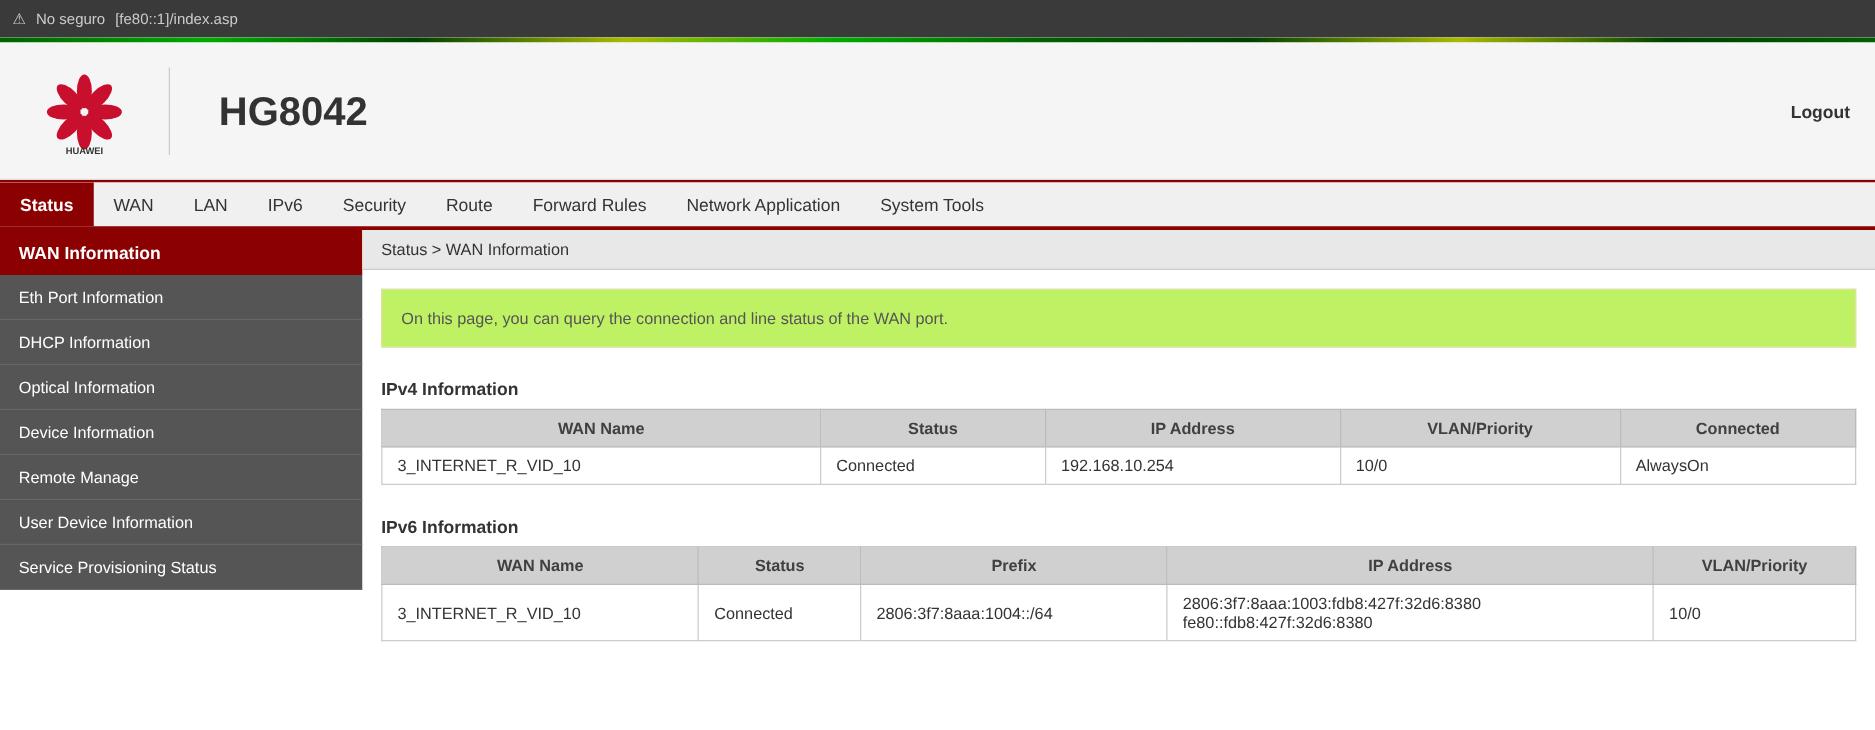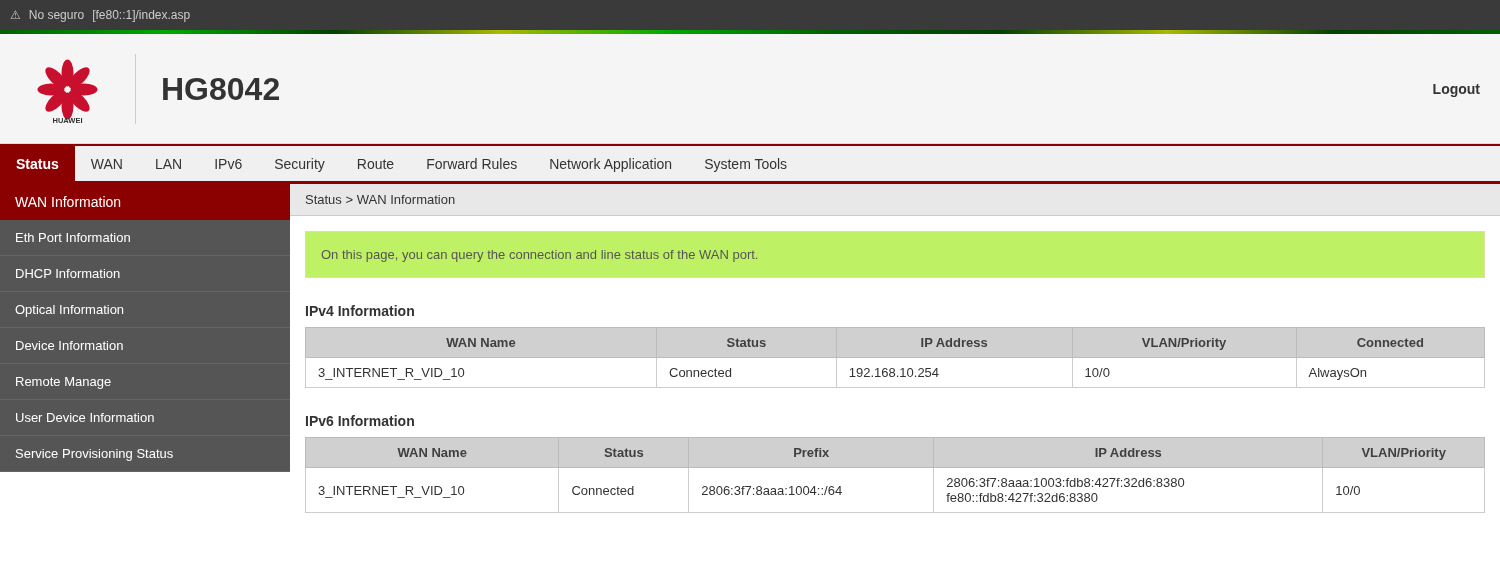--- a/index.html
+++ b/index.html
@@ -29,20 +29,21 @@
       border-bottom: 1px solid #ddd;
       display: flex;
       align-items: stretch;
       padding: 0;
       height: 110px;
     }
     .product-name {
       font-size: 32px;
       font-weight: bold;
       color: #333;
+      margin-left: 14px;
     }
     .logout-area {
       margin-left: auto;
       display: flex;
       align-items: flex-start;
       padding: 15px 20px;
     }
     .logout-btn {
       font-size: 14px;
       font-weight: bold;
@@ -90,21 +91,21 @@
     .sidebar {
       width: 290px;
       background: #fff;
       flex-shrink: 0;
     }
     .sidebar-active-header {
       background: #8b0000;
       color: #fff;
       padding: 10px 15px;
       font-size: 14px;
-      font-weight: normal;
+      font-weight: bold;
       cursor: pointer;
     }
     .sidebar-item {
       background: #555;
       color: #fff;
       padding: 10px 15px;
       font-size: 13px;
       cursor: pointer;
       border-bottom: 1px solid #666;
     }

